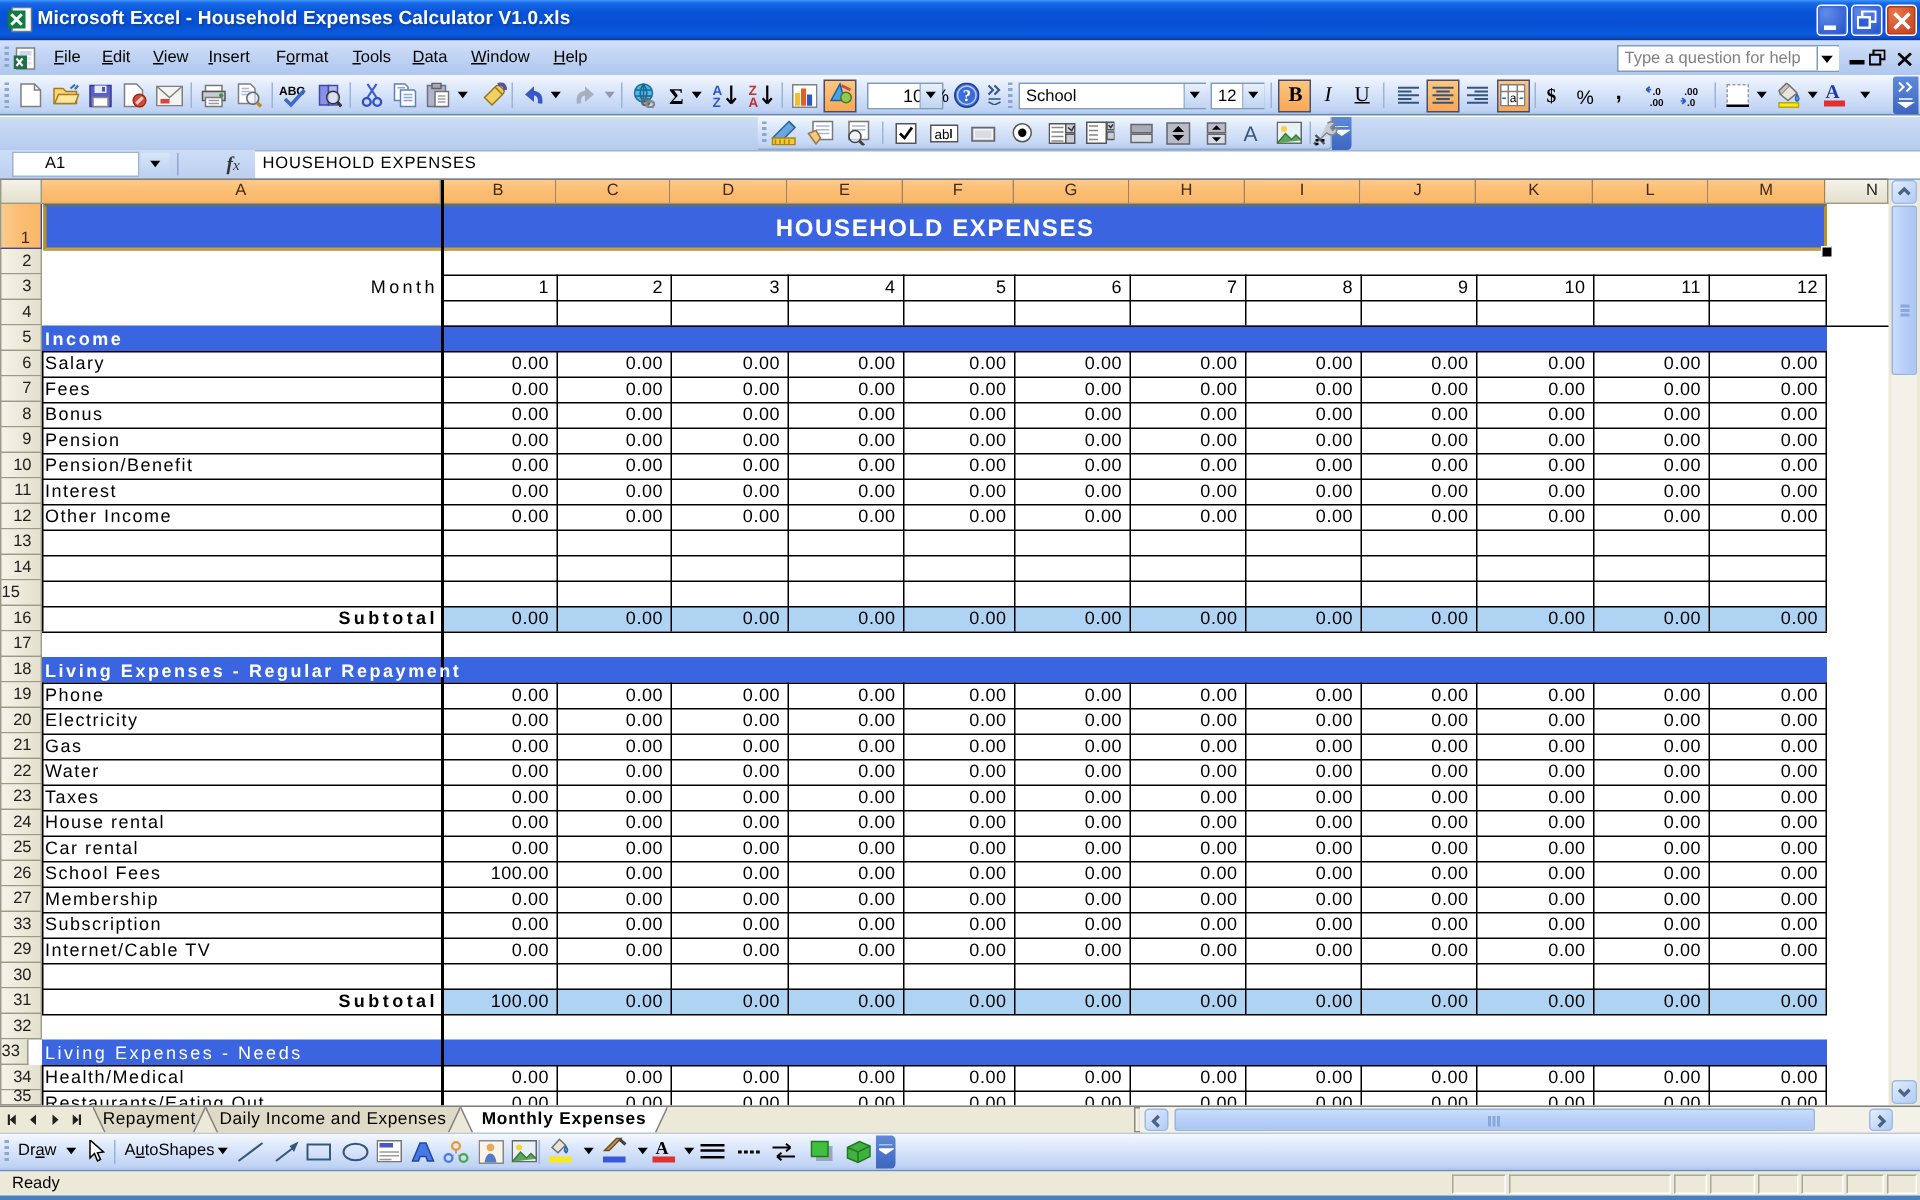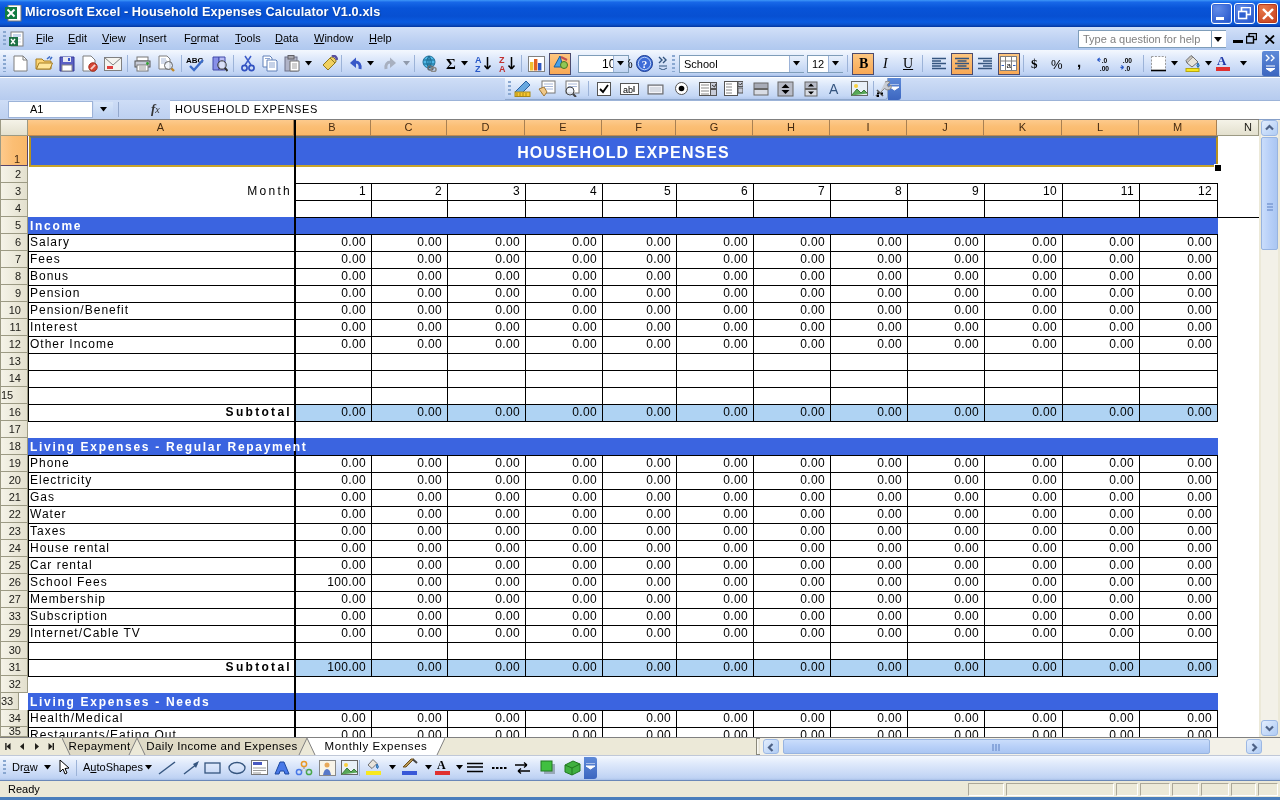--- a/index.html
+++ b/index.html
@@ -522,21 +522,21 @@
 <div class="ab" style="left:0;top:710px;width:28px;height:17px;background:linear-gradient(90deg,#F5F3E8,#E3E0CE);border-right:1px solid #9C9A84;border-bottom:1px solid #9C9A84;border-left:1px solid #9C9A84;color:#21201B;font-size:11px;text-align:right;line-height:16px;padding-right:6px">34</div>
 <div class="ab" style="left:0;top:727px;width:28px;height:10px;background:linear-gradient(90deg,#F5F3E8,#E3E0CE);border-right:1px solid #9C9A84;border-bottom:1px solid #9C9A84;border-left:1px solid #9C9A84;color:#21201B;font-size:11px;text-align:right;line-height:9px;padding-right:6px">35</div>
 <div class="ab" style="left:29px;top:136px;width:1189px;height:31px;background:#3B64E0;border-left:2px solid #B8921E;border-right:2px solid #B8921E;border-bottom:2px solid #C8A42C;border-top:2px solid #5A6E85"></div>
 <div class="ab" style="left:29px;top:144px;width:1189px;height:20px;color:#fff;font-weight:bold;font-size:16px;text-align:center;letter-spacing:1.1px">HOUSEHOLD EXPENSES</div>
 <div class="ab" style="left:1214px;top:164px;width:7px;height:7px;background:#000;border-left:1px solid #fff;border-top:1px solid #fff"></div>
 <div class="ab" style="left:28px;top:217px;width:1190px;height:17px;background:#3B64E0"></div>
 <div class="ab" style="left:30px;top:219px;font-size:12px;font-weight:bold;color:#fff;letter-spacing:1.7px;z-index:5">Income</div>
 <div class="ab" style="left:28px;top:438px;width:1190px;height:17px;background:#3B64E0"></div>
 <div class="ab" style="left:30px;top:440px;font-size:12px;font-weight:bold;color:#fff;letter-spacing:1.7px;z-index:5">Living Expenses - Regular Repayment</div>
 <div class="ab" style="left:28px;top:693px;width:1190px;height:17px;background:#3B64E0"></div>
-<div class="ab" style="left:30px;top:695px;font-size:12px;font-weight:bold;color:#fff;letter-spacing:1.7px;z-index:5">Living Expenses - Needs</div>
+<div class="ab" style="left:30px;top:695px;font-size:12px;font-weight:normal;color:#fff;letter-spacing:1.7px;z-index:5">Living Expenses - Needs</div>
 <div class="ab" style="left:294px;top:183px;width:1px;height:34px;background:#000;z-index:3"></div>
 <div class="ab" style="left:371px;top:183px;width:1px;height:34px;background:#000;z-index:3"></div>
 <div class="ab" style="left:447px;top:183px;width:1px;height:34px;background:#000;z-index:3"></div>
 <div class="ab" style="left:525px;top:183px;width:1px;height:34px;background:#000;z-index:3"></div>
 <div class="ab" style="left:602px;top:183px;width:1px;height:34px;background:#000;z-index:3"></div>
 <div class="ab" style="left:676px;top:183px;width:1px;height:34px;background:#000;z-index:3"></div>
 <div class="ab" style="left:753px;top:183px;width:1px;height:34px;background:#000;z-index:3"></div>
 <div class="ab" style="left:830px;top:183px;width:1px;height:34px;background:#000;z-index:3"></div>
 <div class="ab" style="left:907px;top:183px;width:1px;height:34px;background:#000;z-index:3"></div>
 <div class="ab" style="left:984px;top:183px;width:1px;height:34px;background:#000;z-index:3"></div>
@@ -951,21 +951,21 @@
     <path d="M0 0 L8 17" stroke="#808080"></path>
     <path d="M75 0 L67 17" stroke="#808080"></path>
   </svg>
 <div class="ab" style="left:137px;top:738px;width:170px;height:17px;background:#DFDAC6;clip-path:polygon(0 0,100% 0,calc(100% - 8px) 100%,8px 100%);z-index:8"></div>
 <div class="ab" style="left:137px;top:740px;width:170px;text-align:center;font-size:11.5px;font-weight:normal;color:#000;z-index:8;letter-spacing:0.35px">Daily Income and Expenses</div>
 <svg class="ab" style="left:137px;top:738px;z-index:8" width="170" height="17" viewBox="0 0 170 17">
     <path d="M0 0 L8 17" stroke="#808080"></path>
     <path d="M170 0 L162 17" stroke="#808080"></path>
   </svg>
 <div class="ab" style="left:307px;top:738px;width:138px;height:17px;background:#fff;clip-path:polygon(0 0,100% 0,calc(100% - 8px) 100%,8px 100%);z-index:9"></div>
-<div class="ab" style="left:307px;top:740px;width:138px;text-align:center;font-size:11.5px;font-weight:normal;color:#000;z-index:9;letter-spacing:0.55px">Monthly Expenses</div>
+<div class="ab" style="left:307px;top:740px;width:138px;text-align:center;font-size:11.5px;font-weight:bold;color:#000;z-index:9;letter-spacing:0.55px">Monthly Expenses</div>
 <svg class="ab" style="left:307px;top:738px;z-index:9" width="138" height="17" viewBox="0 0 138 17">
     <path d="M0 0 L8 17" stroke="#808080"></path>
     <path d="M138 0 L130 17" stroke="#808080"></path>
   </svg>
 <div class="ab" style="left:756px;top:738px;width:6px;height:17px;background:linear-gradient(90deg,#FDFDFA,#D8D4C0);border:1px solid #8A887A;z-index:10"></div>
 <div class="ab" style="left:760px;top:738px;width:520px;height:17px;background:#F3F1E8;z-index:10"></div>
 <div class="ab" style="left:763px;top:739px;width:16px;height:15px;background:linear-gradient(135deg,#E4EEFD,#C8DCF9 50%,#B0CCF4);border:1px solid #9CB8E4;border-radius:3px;z-index:11"><svg width="14" height="15" viewBox="0 0 14 15">
       <path d="M8.5 4 L5 7.5 L8.5 11" stroke="#4D6185" stroke-width="2.2" fill="none"></path>
     </svg></div>
 <div class="ab" style="left:783px;top:739px;width:427px;height:15px;background:linear-gradient(180deg,#CADDFB,#B8D0F8 50%,#AAC6F2);border:1px solid #98B4E0;border-radius:2px;z-index:11">

